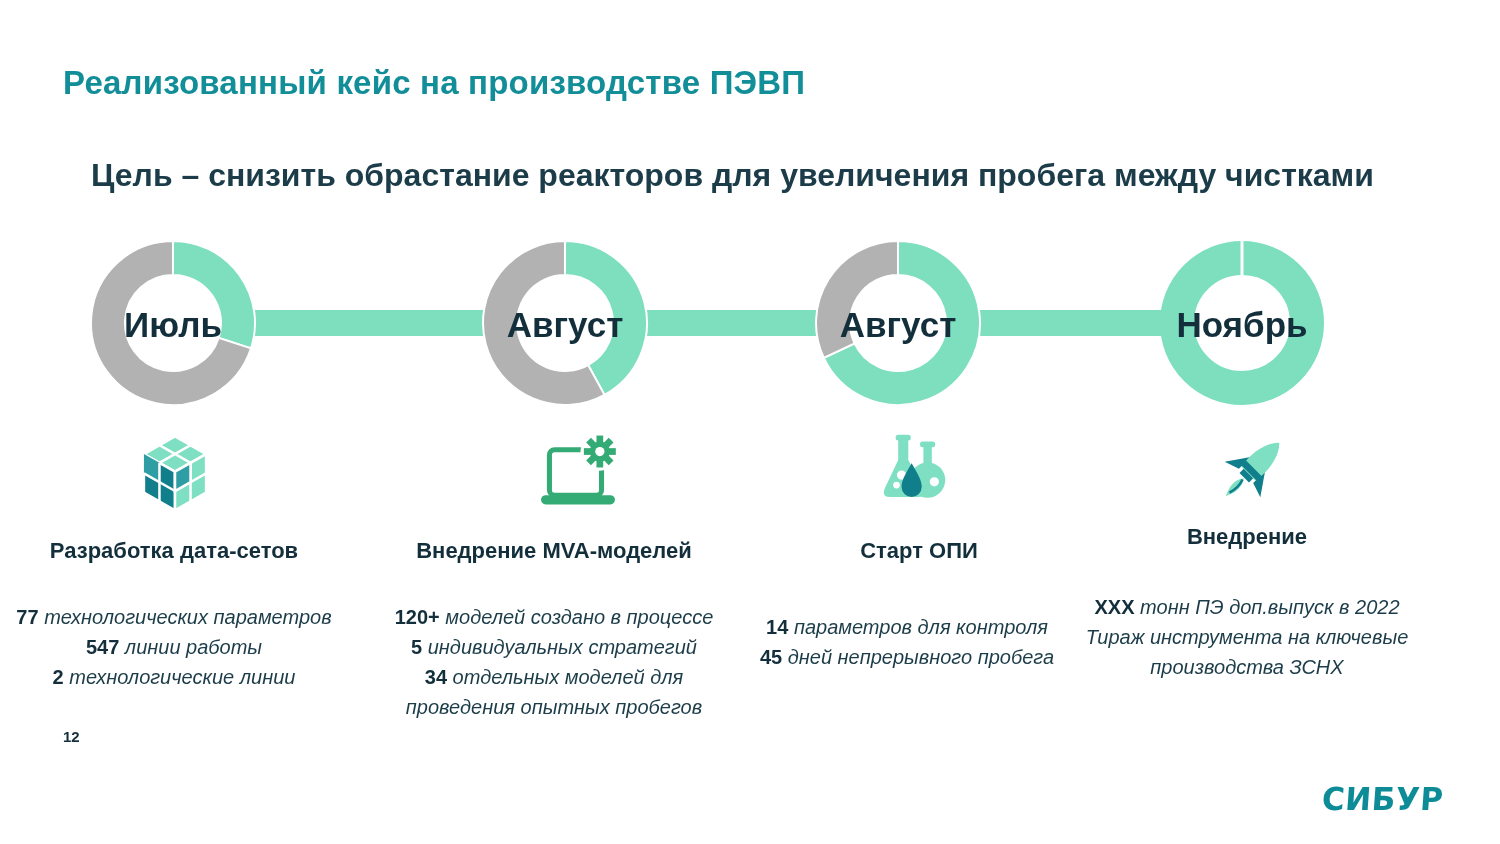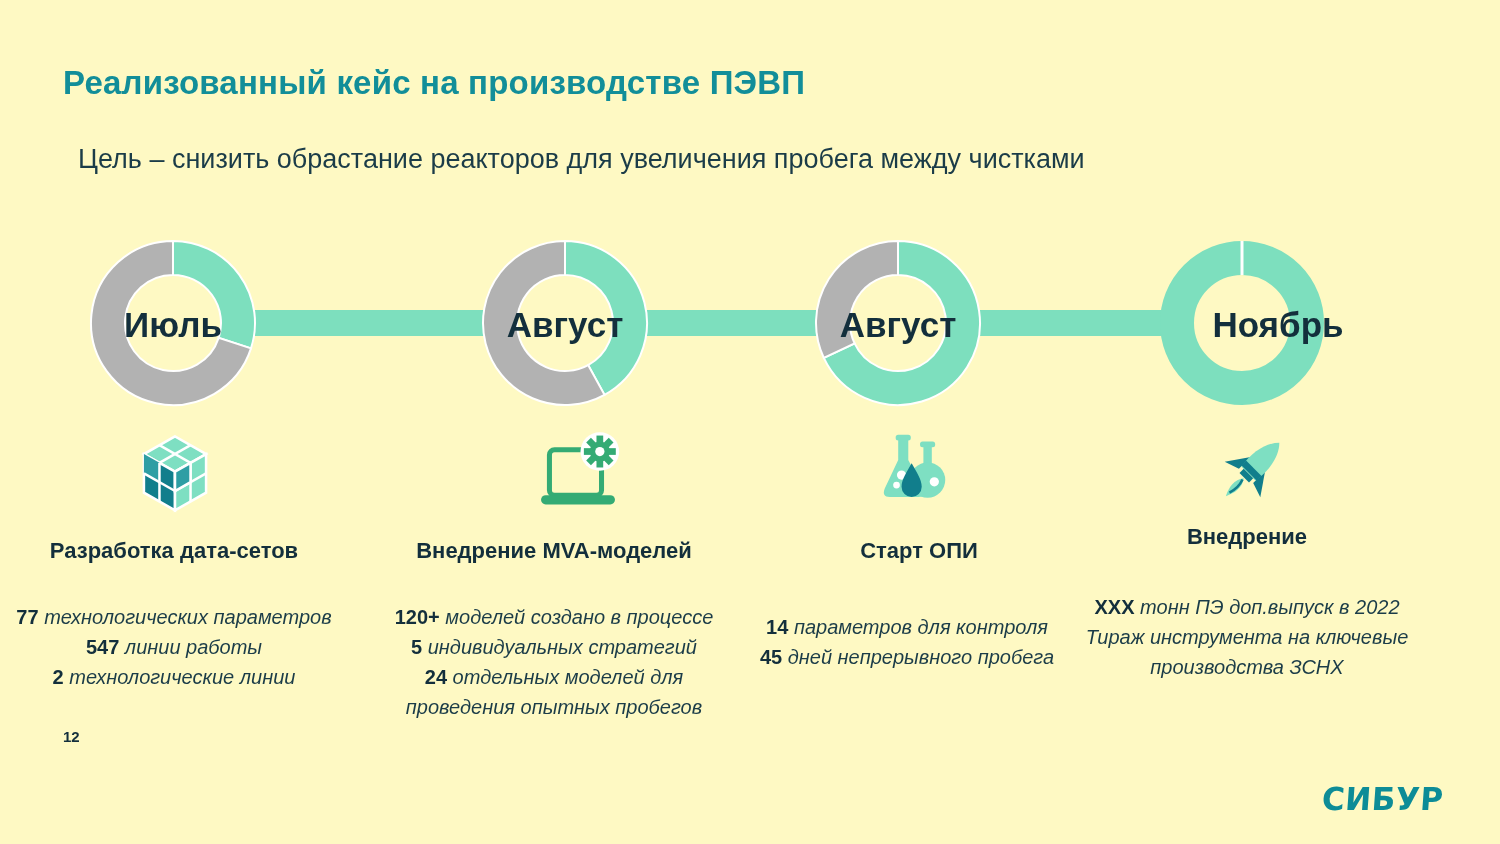--- a/index.html
+++ b/index.html
@@ -1,25 +1,25 @@
 <!DOCTYPE html>
 <html><head>
 <meta charset="utf-8">
 <style>
   html,body{margin:0;padding:0;background:#e9e9e9;}
   .slide{
-    position:relative;width:1500px;height:844px;background:#fef9c3;
+    position:relative;width:1500px;height:844px;background:#ffffff;
     font-family:"Liberation Sans",sans-serif;overflow:hidden;margin:0 auto;
   }
   .title{
     position:absolute;left:63px;top:64px;font-size:33px;font-weight:bold;
     color:#128E99;letter-spacing:.2px;margin:0;
   }
   .subtitle{
-    position:absolute;left:78px;top:144px;font-size:27px;color:#1B3C48;margin:0;
+    position:absolute;left:78px;top:144px;font-size:32px;color:#1B3C48;margin:13px;font-weight:bold;
   }
   .connector{position:absolute;top:310px;height:26px;background:#7DDFBE;}
   .donut{position:absolute;width:170px;height:170px;top:238px;}
   .month-label{
     position:absolute;width:220px;top:305px;text-align:center;
     font-size:35px;font-weight:bold;color:#132F3C;z-index:5;
   }
   .icon{position:absolute;width:84px;height:88px;top:426px;}
   .col-heading{
     position:absolute;width:380px;text-align:center;font-size:22px;
@@ -66,21 +66,21 @@
         <path d="M10.80,119.91 A82,82 0 0 1 85.00,3.00 L85.00,37.00 A48,48 0 0 0 41.57,105.44 Z" fill="#B2B2B2" stroke="#fff" stroke-width="2"></path>
       </svg></div>
   <div class="donut" style="left:1157px;"><svg viewBox="0 0 170 170" width="170" height="170">
         <circle cx="85" cy="85" r="65" fill="none" stroke="#7DDFBE" stroke-width="34"></circle>
         <line x1="85" y1="3" x2="85" y2="37" stroke="#fff" stroke-width="3"></line>
       </svg></div>
 
   <div class="month-label" style="left:63px;">Июль</div>
   <div class="month-label" style="left:455px;">Август</div>
   <div class="month-label" style="left:788px;">Август</div>
-  <div class="month-label" style="left:1168px;">Ноябрь</div>
+  <div class="month-label" style="left:1132px;">Ноябрь</div>
 
   <div class="icon" style="left:133px;">
     <svg viewBox="0 0 100 100" width="84" height="88">
       <polygon points="50,10 13,31 50,52 87,31" fill="#7EDFC2" stroke="#fff" stroke-width="3"></polygon>
       <line x1="31.5" y1="41.5" x2="68.5" y2="20.5" stroke="#fff" stroke-width="3"></line>
       <line x1="31.5" y1="20.5" x2="68.5" y2="41.5" stroke="#fff" stroke-width="3"></line>
       <polygon points="13,31 50,52 50,98 13,77" fill="#117E8C" stroke="#fff" stroke-width="3"></polygon>
       <polygon points="13,31 31.5,41.5 31.5,64.5 13,54" fill="#2E9EA4"></polygon>
       <line x1="31.5" y1="41.5" x2="31.5" y2="87.5" stroke="#fff" stroke-width="3"></line>
       <line x1="13" y1="54" x2="50" y2="75" stroke="#fff" stroke-width="3"></line>
@@ -149,21 +149,21 @@
   <div class="col-heading" style="left:1057px;top:524px;">Внедрение</div>
 
   <div class="col-body" style="left:-16px;top:602px;width:380px;">
       <div class="stat-line"><b>77</b><span> технологических параметров</span></div>
       <div class="stat-line"><b>547</b><span> линии работы</span></div>
       <div class="stat-line"><b>2</b><span> технологические линии</span></div>
     </div>
   <div class="col-body" style="left:359px;top:602px;width:390px;">
       <div class="stat-line"><b>120+</b><span> моделей создано в процессе</span></div>
       <div class="stat-line"><b>5</b><span> индивидуальных стратегий</span></div>
-      <div class="stat-line"><b>24</b><span> отдельных моделей для
+      <div class="stat-line"><b>34</b><span> отдельных моделей для
 проведения опытных пробегов</span></div>
     </div>
   <div class="col-body" style="left:717px;top:612px;width:380px;">
       <div class="stat-line"><b>14</b><span> параметров для контроля</span></div>
       <div class="stat-line"><b>45</b><span> дней непрерывного пробега</span></div>
     </div>
   <div class="col-body" style="left:1067px;top:592px;width:360px;">
       <div class="stat-line"><b>XXX</b><span> тонн ПЭ доп.выпуск в 2022</span></div>
       <div class="stat-line"><b></b><span>Тираж инструмента на ключевые
 производства ЗСНХ</span></div>

